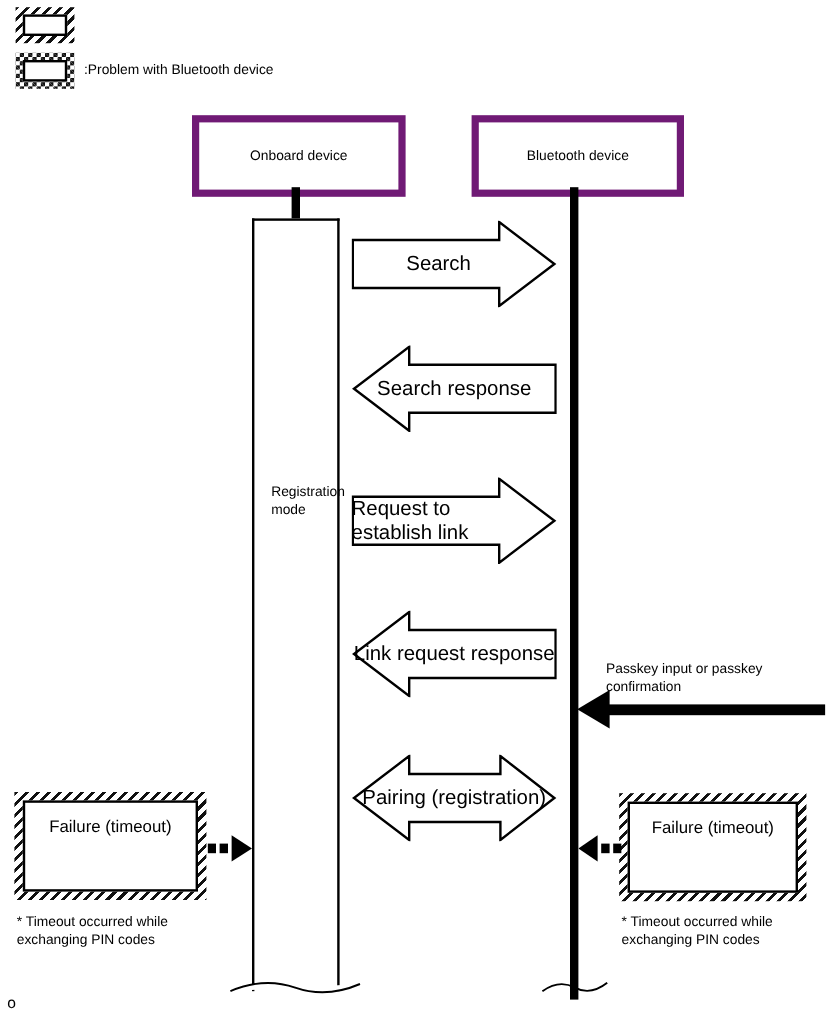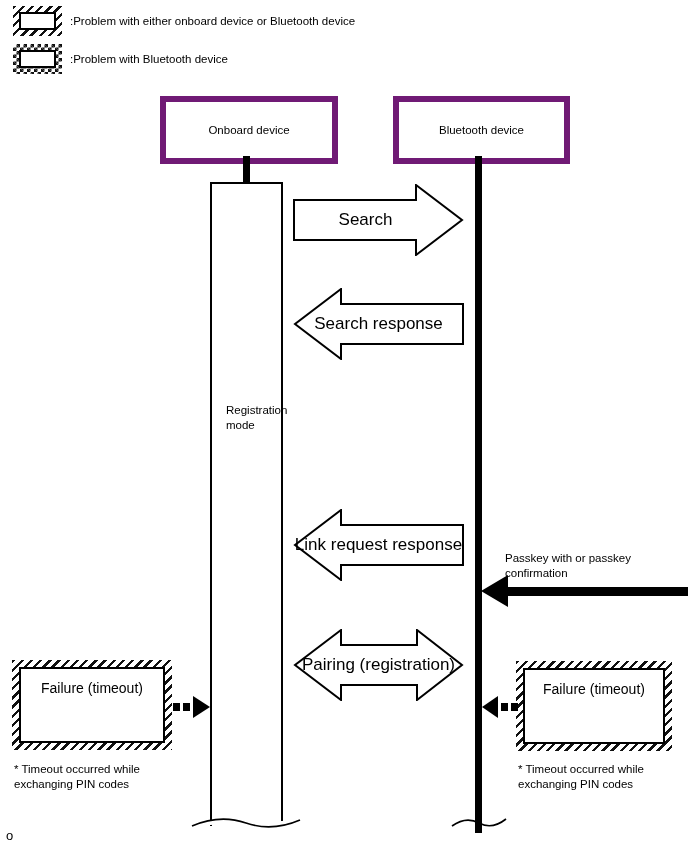--- a/index.html
+++ b/index.html
@@ -31,21 +31,20 @@
   .note{font-size:11.5px;line-height:15px;}
 </style>
 </head>
 <body>
 
 <div id="canvas">
 
   <div class="abs hatch" style="left:13px;top:6px;width:49px;height:30px;">
     <div class="inner-white"></div>
   </div>
-  <div class="abs txt" style="left:70px;top:14px;white-space:nowrap;">:Problem with either onboard device or Bluetooth device</div>
 
   <div class="abs stipple" style="left:13px;top:44px;width:49px;height:30px;">
     <div class="inner-white"></div>
   </div>
   <div class="abs txt" style="left:70px;top:52px;white-space:nowrap;">:Problem with Bluetooth device</div>
 
   <div class="abs actor txt" style="left:160px;top:96px;width:166px;height:56px;">
     <span>Onboard device</span>
   </div>
   <div class="abs actor txt" style="left:393px;top:96px;width:165px;height:56px;">
@@ -67,36 +66,42 @@
     <div class="lbl">Search</div>
   </div>
 
   <div class="abs msg dir-left" style="left:293px;top:288px;">
     <svg width="171" height="72" viewBox="0 0 171 72">
       <polygon points="170,16 48,16 48,1 2,36 48,71 48,56 170,56" fill="#fff" stroke="#000" stroke-width="2"></polygon>
     </svg>
     <div class="lbl">Search response</div>
   </div>
 
+  <div class="abs msg dir-right" style="left:293px;top:398px;">
+    <svg width="171" height="72" viewBox="0 0 171 72">
+      <polygon points="1,16 123,16 123,1 169,36 123,71 123,56 1,56" fill="#fff" stroke="#000" stroke-width="2"></polygon>
+    </svg>
+    <div class="lbl">Request to establish link</div>
+  </div>
 
   <div class="abs msg dir-left" style="left:293px;top:509px;">
     <svg width="171" height="72" viewBox="0 0 171 72">
       <polygon points="170,16 48,16 48,1 2,36 48,71 48,56 170,56" fill="#fff" stroke="#000" stroke-width="2"></polygon>
     </svg>
     <div class="lbl">Link request response</div>
   </div>
 
   <div class="abs msg dir-both" style="left:293px;top:629px;">
     <svg width="171" height="72" viewBox="0 0 171 72">
       <polygon points="48,1 2,36 48,71 48,56 124,56 124,71 169,36 124,1 124,16 48,16" fill="#fff" stroke="#000" stroke-width="2"></polygon>
     </svg>
     <div class="lbl">Pairing (registration)</div>
   </div>
 
-  <div class="abs txt" style="left:505px;top:551px;width:160px;">Passkey with or passkey confirmation</div>
+  <div class="abs txt" style="left:505px;top:551px;width:160px;">Passkey input or passkey confirmation</div>
   <svg class="abs" style="left:481px;top:572px;" width="207" height="38" viewBox="0 0 207 38">
     <rect x="26" y="15" width="181" height="9" fill="#000"></rect>
     <polygon points="0,19 27,3 27,35" fill="#000"></polygon>
   </svg>
 
   <div class="abs hatch" style="left:12px;top:660px;width:160px;height:90px;">
     <div class="inner-white7">
       <div class="fail-label">Failure (timeout)</div>
     </div>
   </div>

